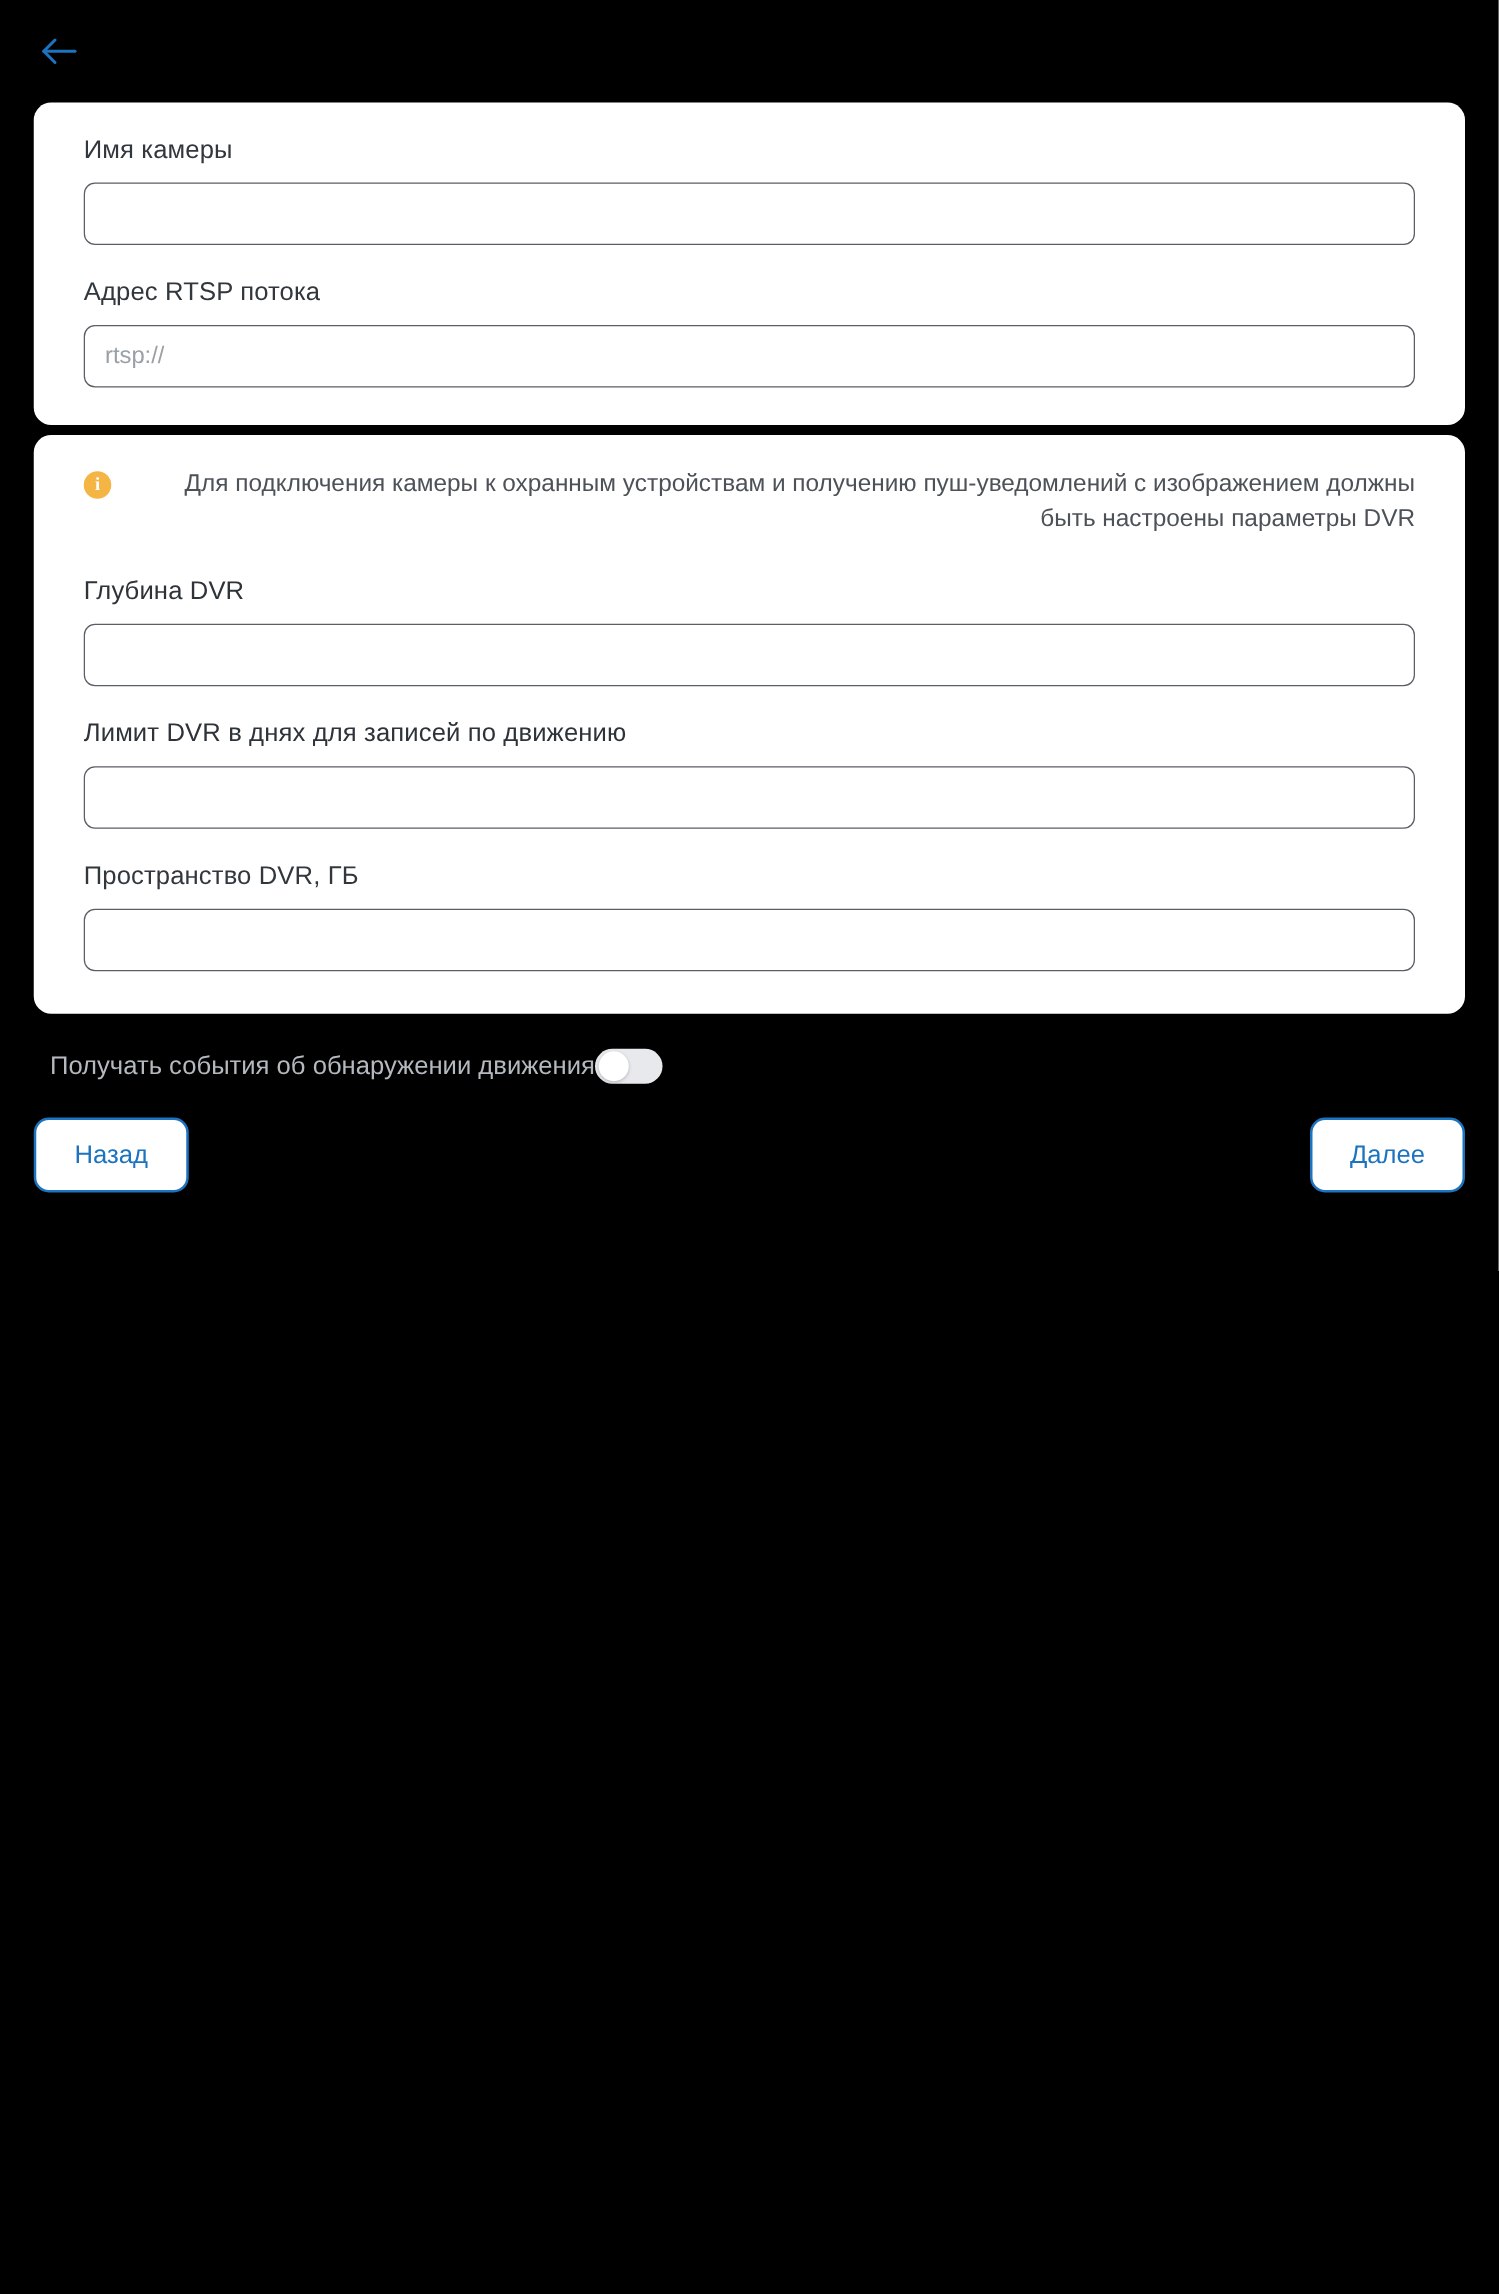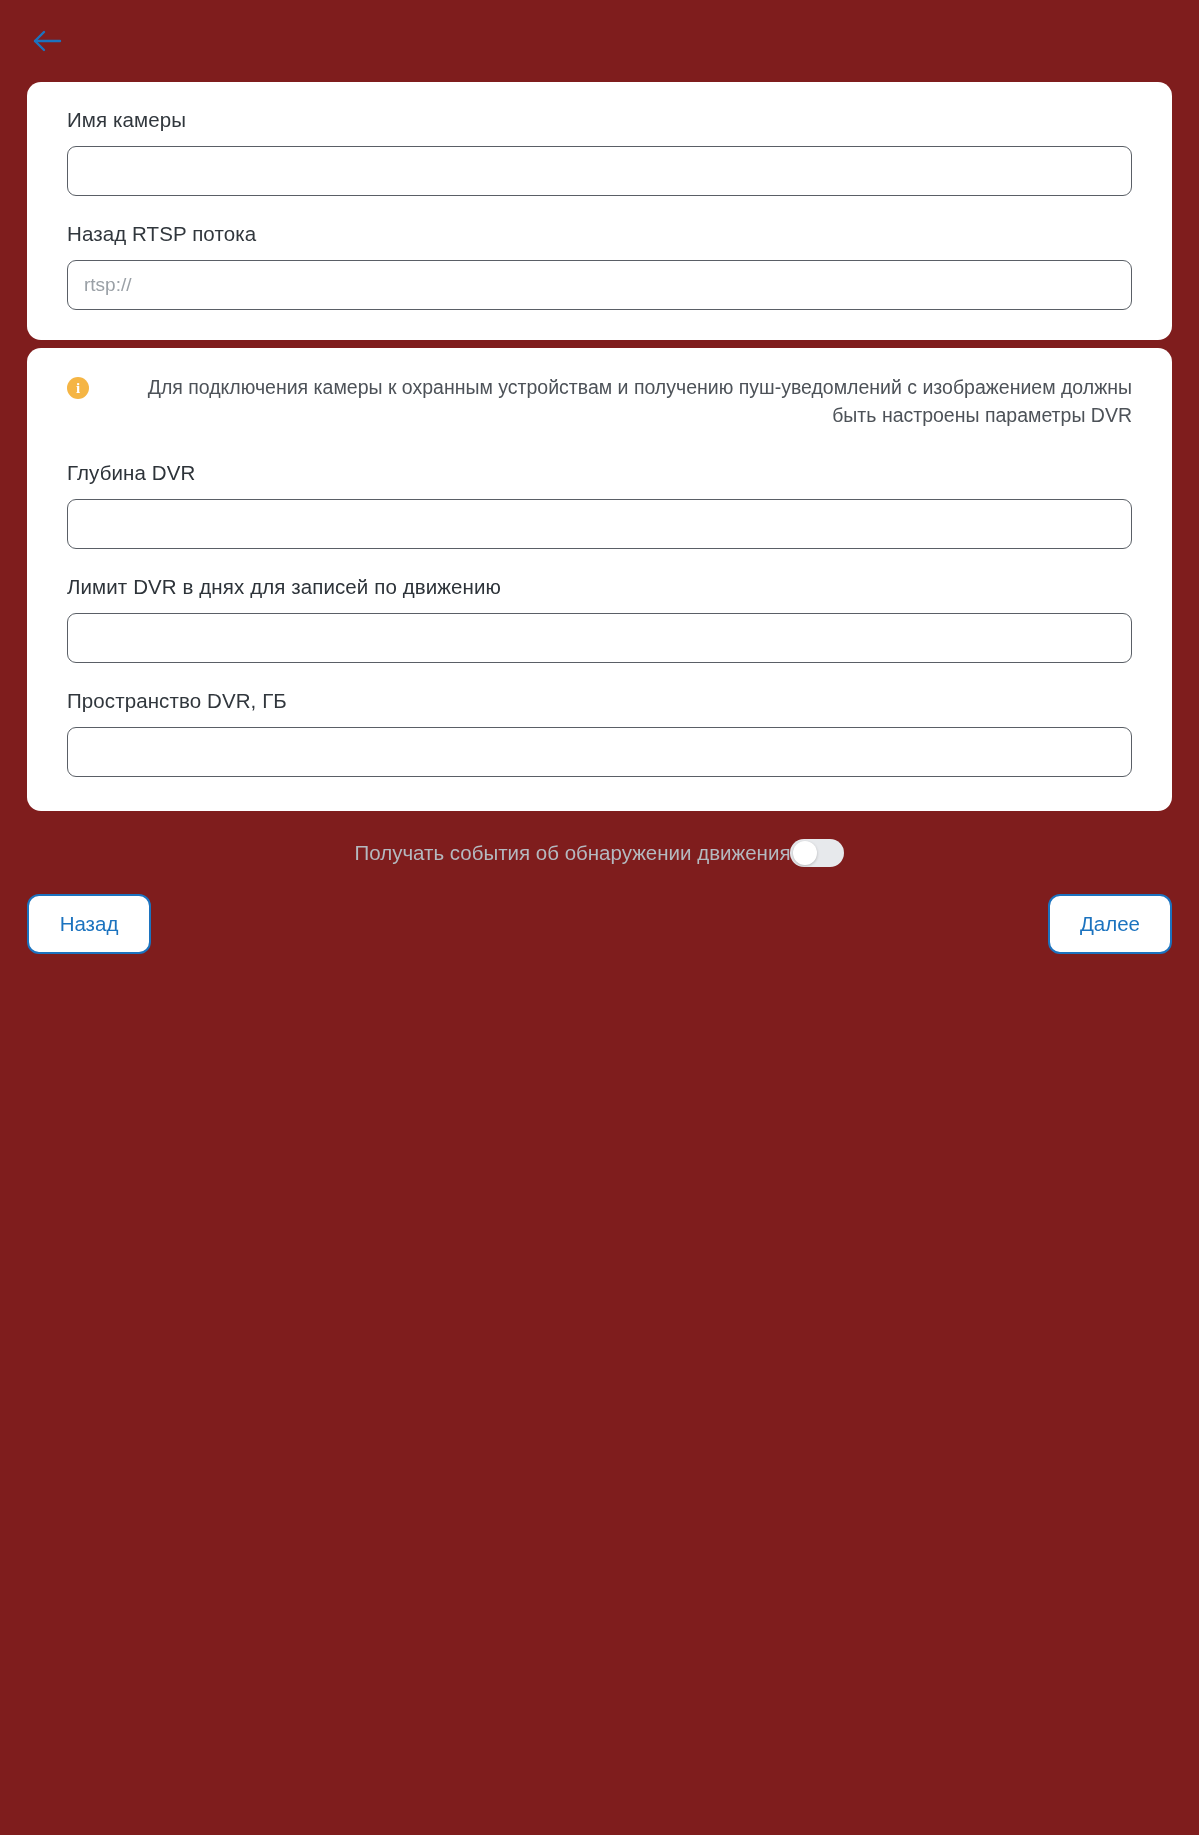--- a/index.html
+++ b/index.html
@@ -10,21 +10,21 @@
   }
   body {
     width: 1199px;
     min-height: 1835px;
     -webkit-font-smoothing: antialiased;
   }
 
   .screen {
     width: 1199px;
     min-height: 1835px;
-    background: #7f1d1d;
+    background: #000000;
     box-sizing: border-box;
     position: relative;
   }
 
   
   .topbar {
     height: 82px;
     display: flex;
     align-items: center;
     padding-left: 26px;
@@ -112,21 +112,21 @@
     line-height: 1.42;
     color: #4d5258;
     max-width: 1060px;
     text-align: right;
   }
 
   
   .toggle-row {
     display: flex;
     align-items: center;
-    justify-content: center;
+    justify-content: flex-start;
     margin: 28px 40px 0 40px;
     padding: 0 0 0 0;
   }
   .toggle-label {
     font-size: 20.5px;
     color: #b4b9bf;
   }
   .switch {
     width: 54px;
     height: 28px;
@@ -180,21 +180,21 @@
       </svg>
     </div>
   </div>
 
   <div class="card card-top">
     <div class="field-block">
       <div class="field-label">Имя камеры</div>
       <input class="text-input" type="text" value="" placeholder="" style="">
     </div>
     <div class="field-block">
-      <div class="field-label">Назад RTSP потока</div>
+      <div class="field-label">Адрес RTSP потока</div>
       <input class="text-input" type="text" value="" placeholder="rtsp://" style="">
     </div>
   </div>
 
   <div class="card card-dvr">
 
     <div class="info-note">
       <div class="info-icon">i</div>
       <div class="info-text">Для подключения камеры к охранным устройствам и получению пуш-уведомлений с изображением должны быть настроены параметры DVR</div>
     </div>

